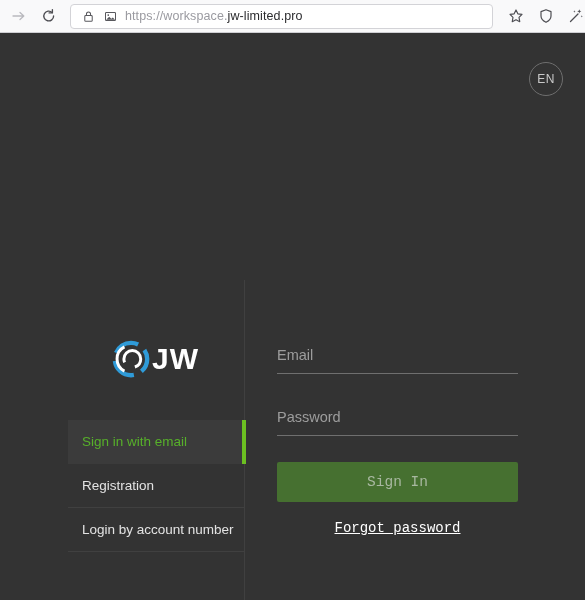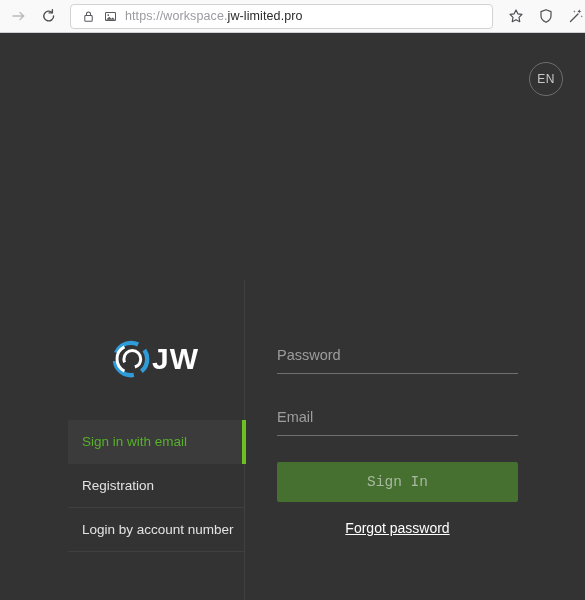--- a/index.html
+++ b/index.html
@@ -158,20 +158,21 @@
     margin-top: 10px;
   }
 
   #forgot-password {
     display: block;
     text-align: center;
     margin-top: 18px;
     color: #ffffff;
     font-size: 14px;
     text-decoration: underline;
+    font-family: Liberation Mono, monospace;
   }
 </style>
 </head>
 <body>
 
 <div id="browser-chrome">
 
   <div class="nav-btn" id="forward-button">
     <svg width="16" height="16" viewBox="0 0 16 16">
       <path d="M2 8 H12.5 M9 4.5 L12.8 8 L9 11.5" fill="none" stroke="#b9b9be" stroke-width="1.3" stroke-linecap="round" stroke-linejoin="round"></path>
@@ -254,23 +255,23 @@
       <div class="tab">
         <span>Registration</span>
       </div>
       <div class="tab">
         <span>Login by account number</span>
       </div>
     </div>
 
     <div id="login-form">
       <div class="field">
+        <input type="text" placeholder="Email" style="">
+      </div>
+      <div class="field">
         <input type="password" placeholder="Password" style="">
-      </div>
-      <div class="field">
-        <input type="text" placeholder="Email" style="">
       </div>
       <button id="signin-button">Sign In</button>
       <a id="forgot-password" href="#">Forgot password</a>
     </div>
 
   </div>
 </div>
 
 </body></html>

